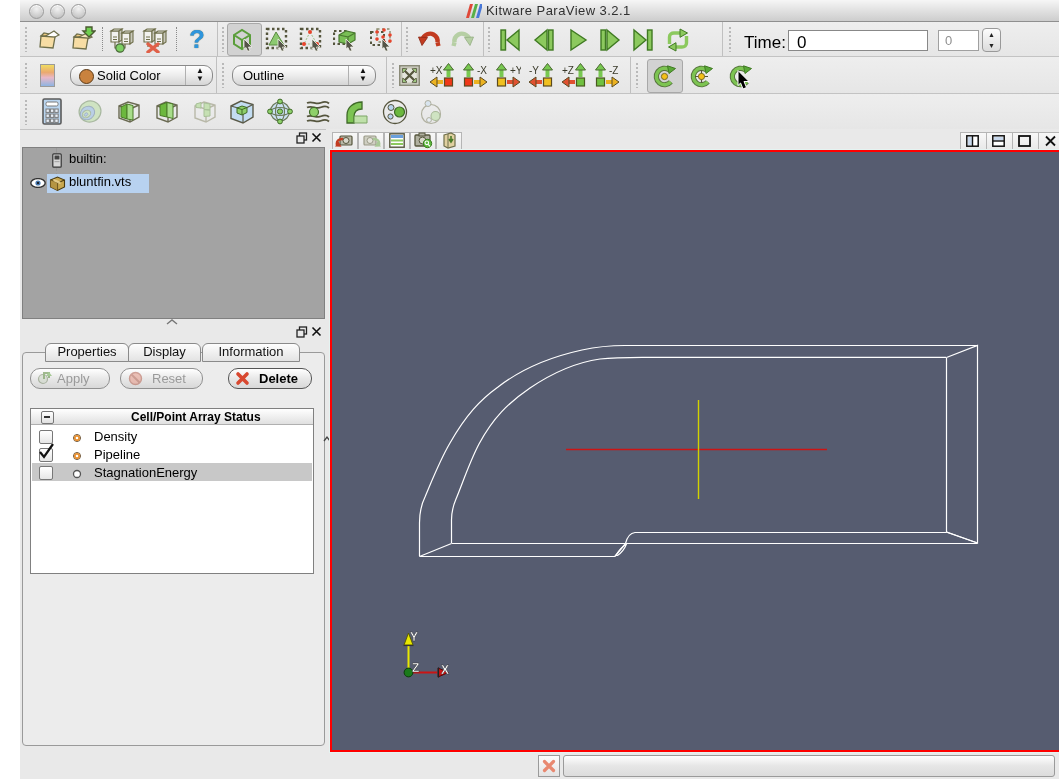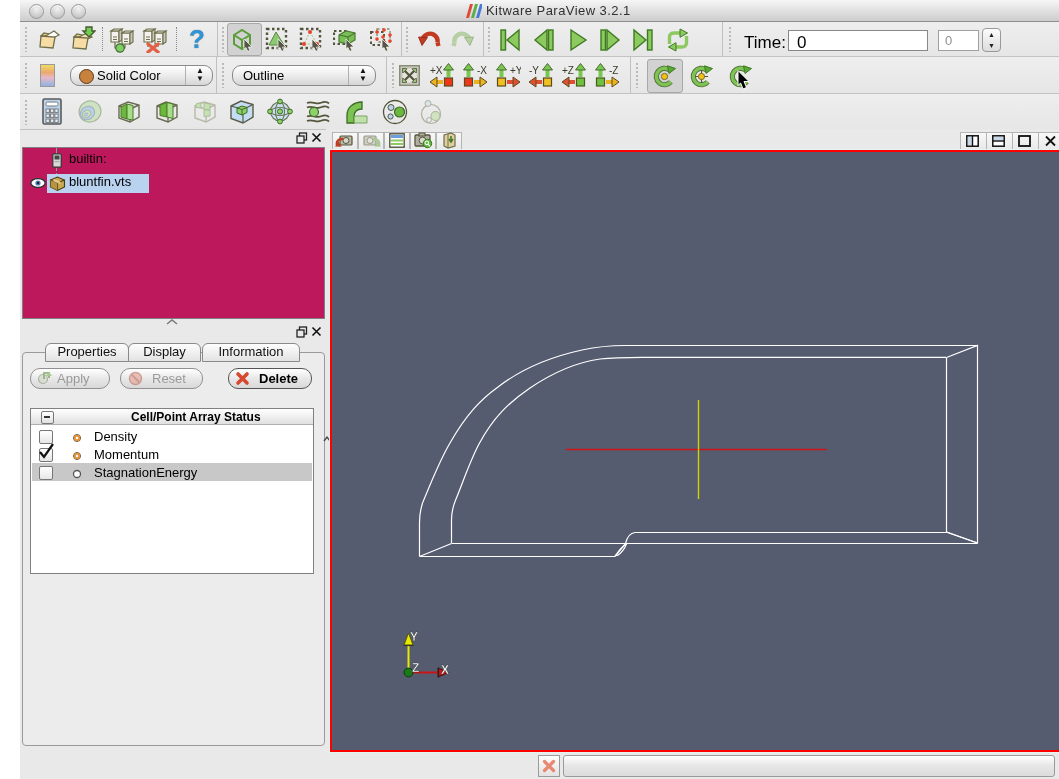--- a/index.html
+++ b/index.html
@@ -13,21 +13,21 @@
 
 #row1{left:0;top:22px;width:1059px;height:34px;background:linear-gradient(#eeeeee,#e6e6e6);border-bottom:1px solid #c3c3c3;}
 #row2{left:0;top:57px;width:1059px;height:36px;background:linear-gradient(#eeeeee,#e6e6e6);border-bottom:1px solid #c3c3c3;}
 #row3{left:0;top:94px;width:1059px;height:35px;background:linear-gradient(#eeeeee,#e6e6e6);border-bottom:1px solid #c3c3c3;}
 .grip{width:4px;background-image:radial-gradient(circle at 2px 2px,#b9b9b9 1.2px,transparent 1.4px);background-size:4px 4px;}
 .vsep{width:0px;border-left:1px dotted #8a8a8a;}
 .vline{width:0px;border-left:1px solid #c0c0c0;}
 .pressed{background:#d2d2d2;border:1px solid #a8a8a8;border-radius:3px;}
 
 #docktitle1{left:0;top:130px;width:306px;height:17px;text-align:center;font-size:11px;font-weight:bold;color:#222;padding-top:2px;}
-#plist{left:2px;top:147px;width:301px;height:170px;background:#be185d;border:1px solid #808080;}
+#plist{left:2px;top:147px;width:301px;height:170px;background:#a3a3a3;border:1px solid #808080;}
 #docktitle2{left:0;top:325px;width:306px;height:16px;text-align:center;font-size:11px;font-weight:bold;color:#222;}
 
 .tab{top:343px;height:17px;border:1px solid #8a8a8a;border-radius:6px 6px 0 0;background:linear-gradient(#fdfdfd,#e3e3e3);font-size:13px;text-align:center;color:#111;z-index:3;}
 #pane{left:2px;top:352px;width:301px;height:392px;border:1px solid #9a9a9a;border-radius:4px;background:#ececec;}
 .pill{top:368px;height:19px;border:1px solid #909090;border-radius:10px;background:linear-gradient(#ffffff,#e8e8e8 50%,#d8d8d8);font-size:13px;}
 
 #arrbox{left:10px;top:408px;width:282px;height:164px;background:#fff;border:1px solid #808080;}
 #arrhdr{left:0;top:0;width:100%;height:15px;background:linear-gradient(#ffffff,#e0e0e0);border-bottom:1px solid #b0b0b0;}
 .chk{width:12px;height:12px;background:linear-gradient(#ffffff,#e6e6e6);border:1px solid #777;border-radius:2px;}
 
@@ -471,21 +471,21 @@
         <circle cx="5" cy="5" r="2.2" fill="none" stroke="#e89030" stroke-width="1.8"></circle>
       </svg>
     <svg style="position:absolute;left:41px;top:42px;" width="10" height="10" viewBox="0 0 10 10">
         <circle cx="5" cy="5" r="3.5" fill="#fff" stroke="#6a5030" stroke-width="1"></circle>
         <circle cx="5" cy="5" r="2.2" fill="none" stroke="#e89030" stroke-width="1.8"></circle>
       </svg>
     <svg style="position:absolute;left:41px;top:60px;" width="10" height="10" viewBox="0 0 10 10">
         <circle cx="5" cy="5" r="3.5" fill="#fff" stroke="#555" stroke-width="1.3"></circle>
       </svg>
     <div style="position:absolute;left:63px;top:20px;font-size:13px;">Density</div>
-    <div style="position:absolute;left:63px;top:38px;font-size:13px;">Momentum</div>
+    <div style="position:absolute;left:63px;top:38px;font-size:13px;">Pipeline</div>
     <div style="position:absolute;left:63px;top:56px;font-size:13px;">StagnationEnergy</div>
   </div>
   <svg class="abs" style="left:303px;top:435px;" width="8" height="8" viewBox="0 0 8 8">
     <path d="M1 6 L4 2 L7 6" fill="none" stroke="#444" stroke-width="1.3"></path>
   </svg>
 
   <div class="abs" id="vtb"></div>
   <div class="abs vbtn" style="left:312px;"></div>
   <div class="abs vbtn" style="left:338px;"></div>
   <div class="abs vbtn" style="left:364px;"></div>

